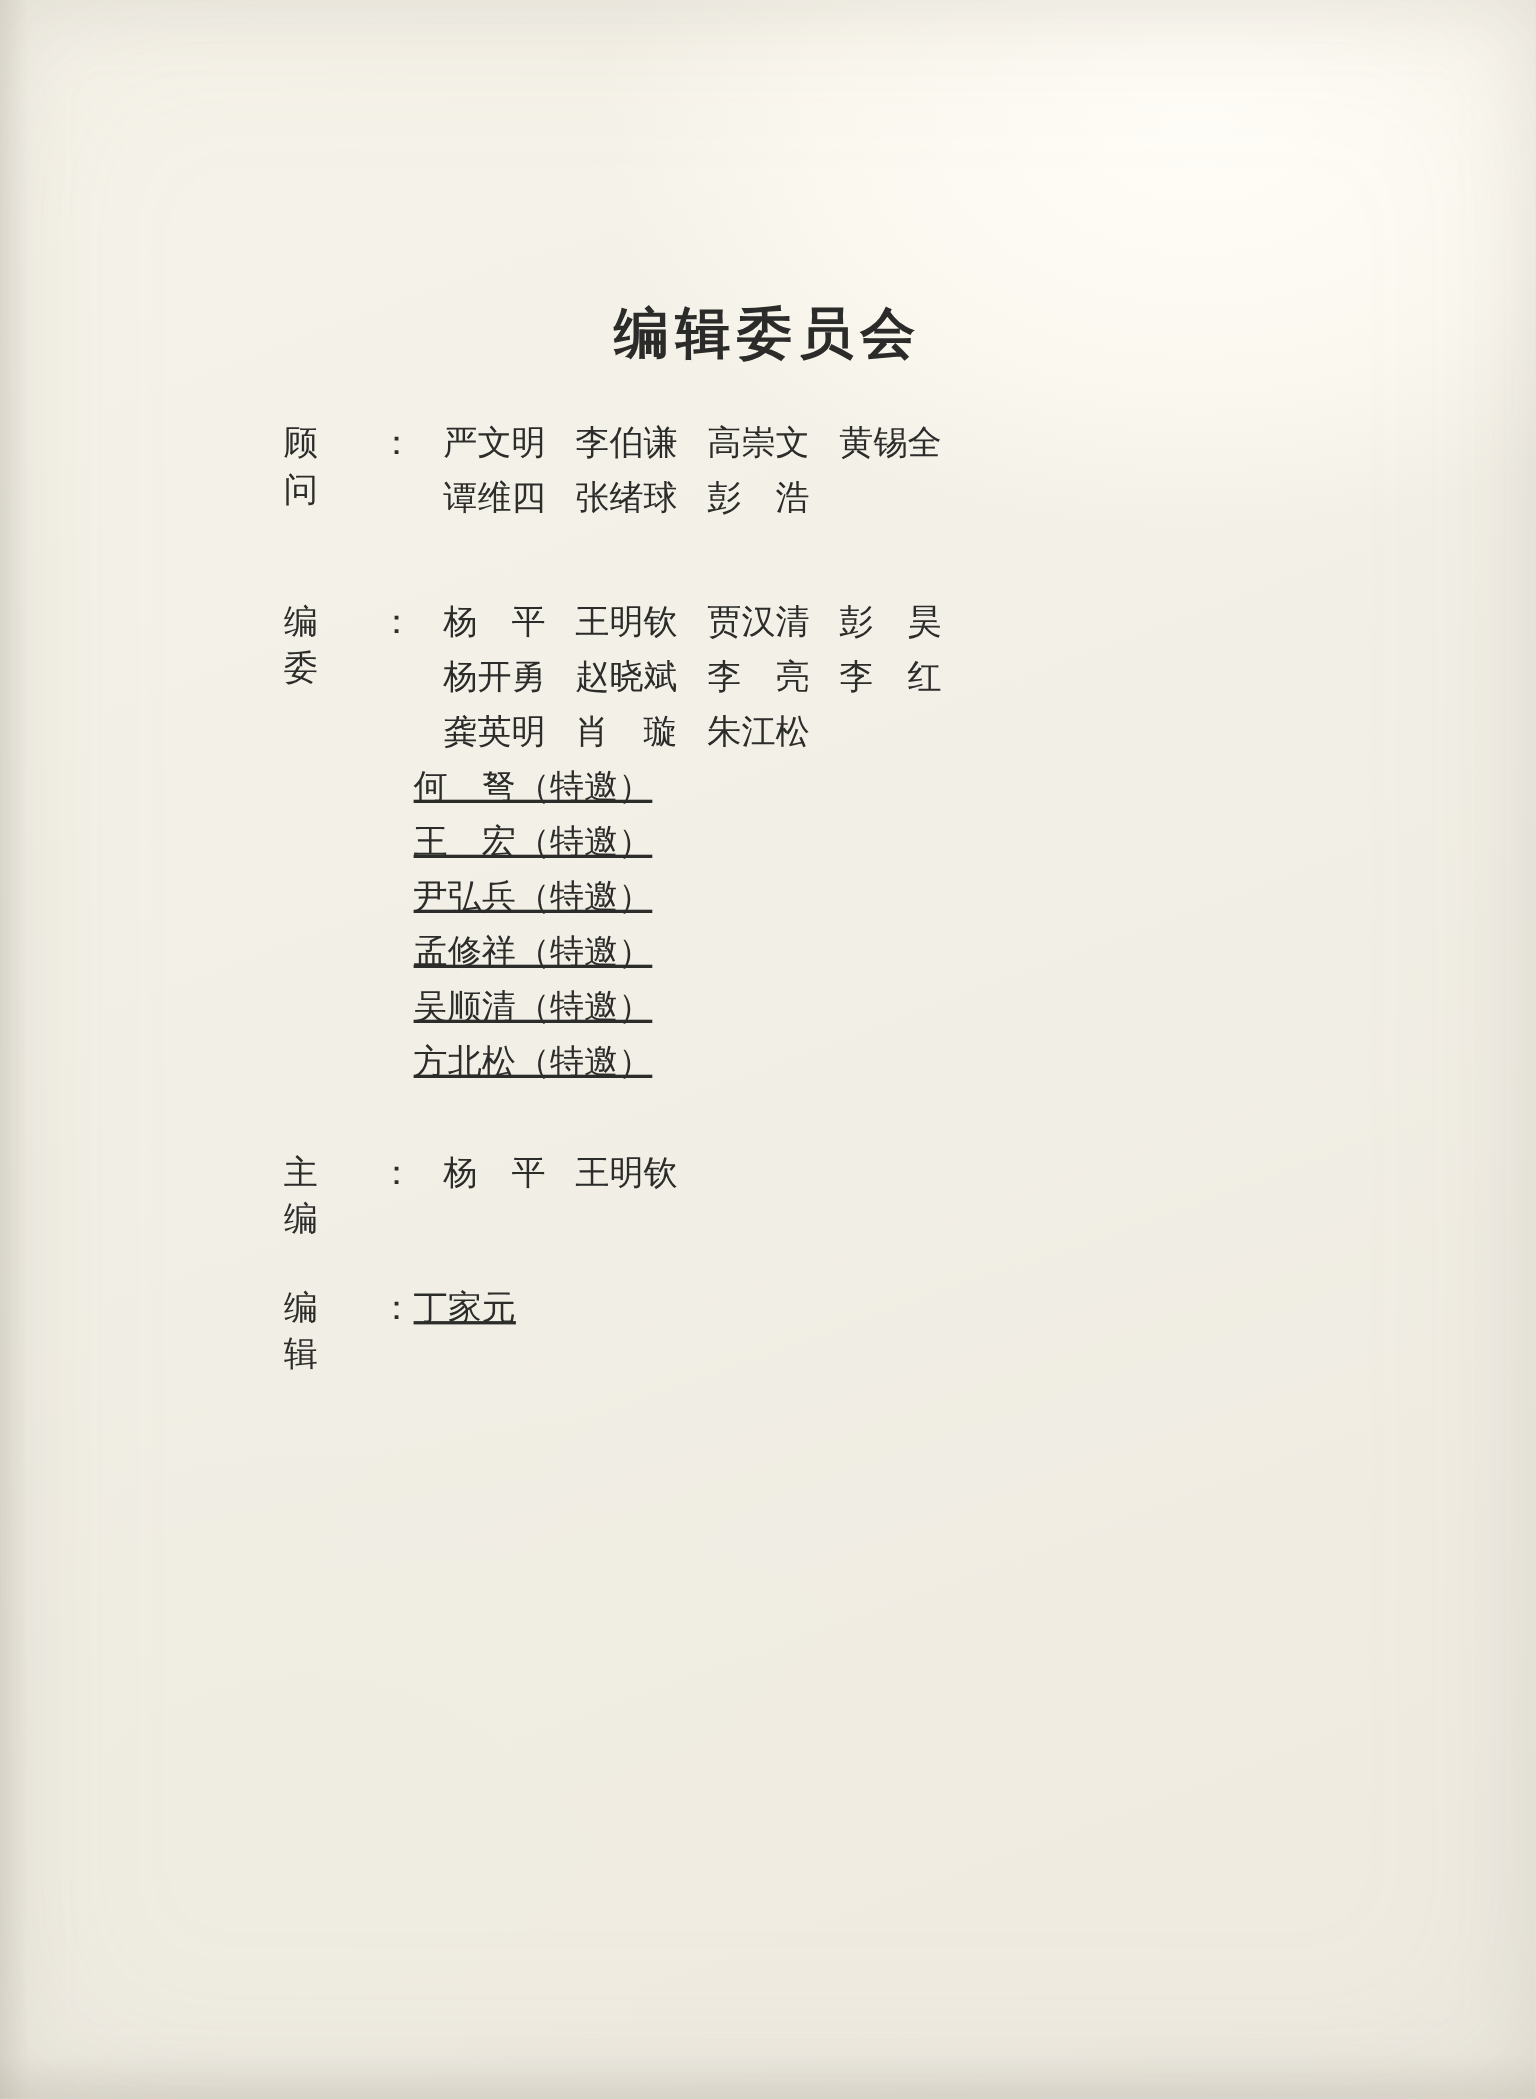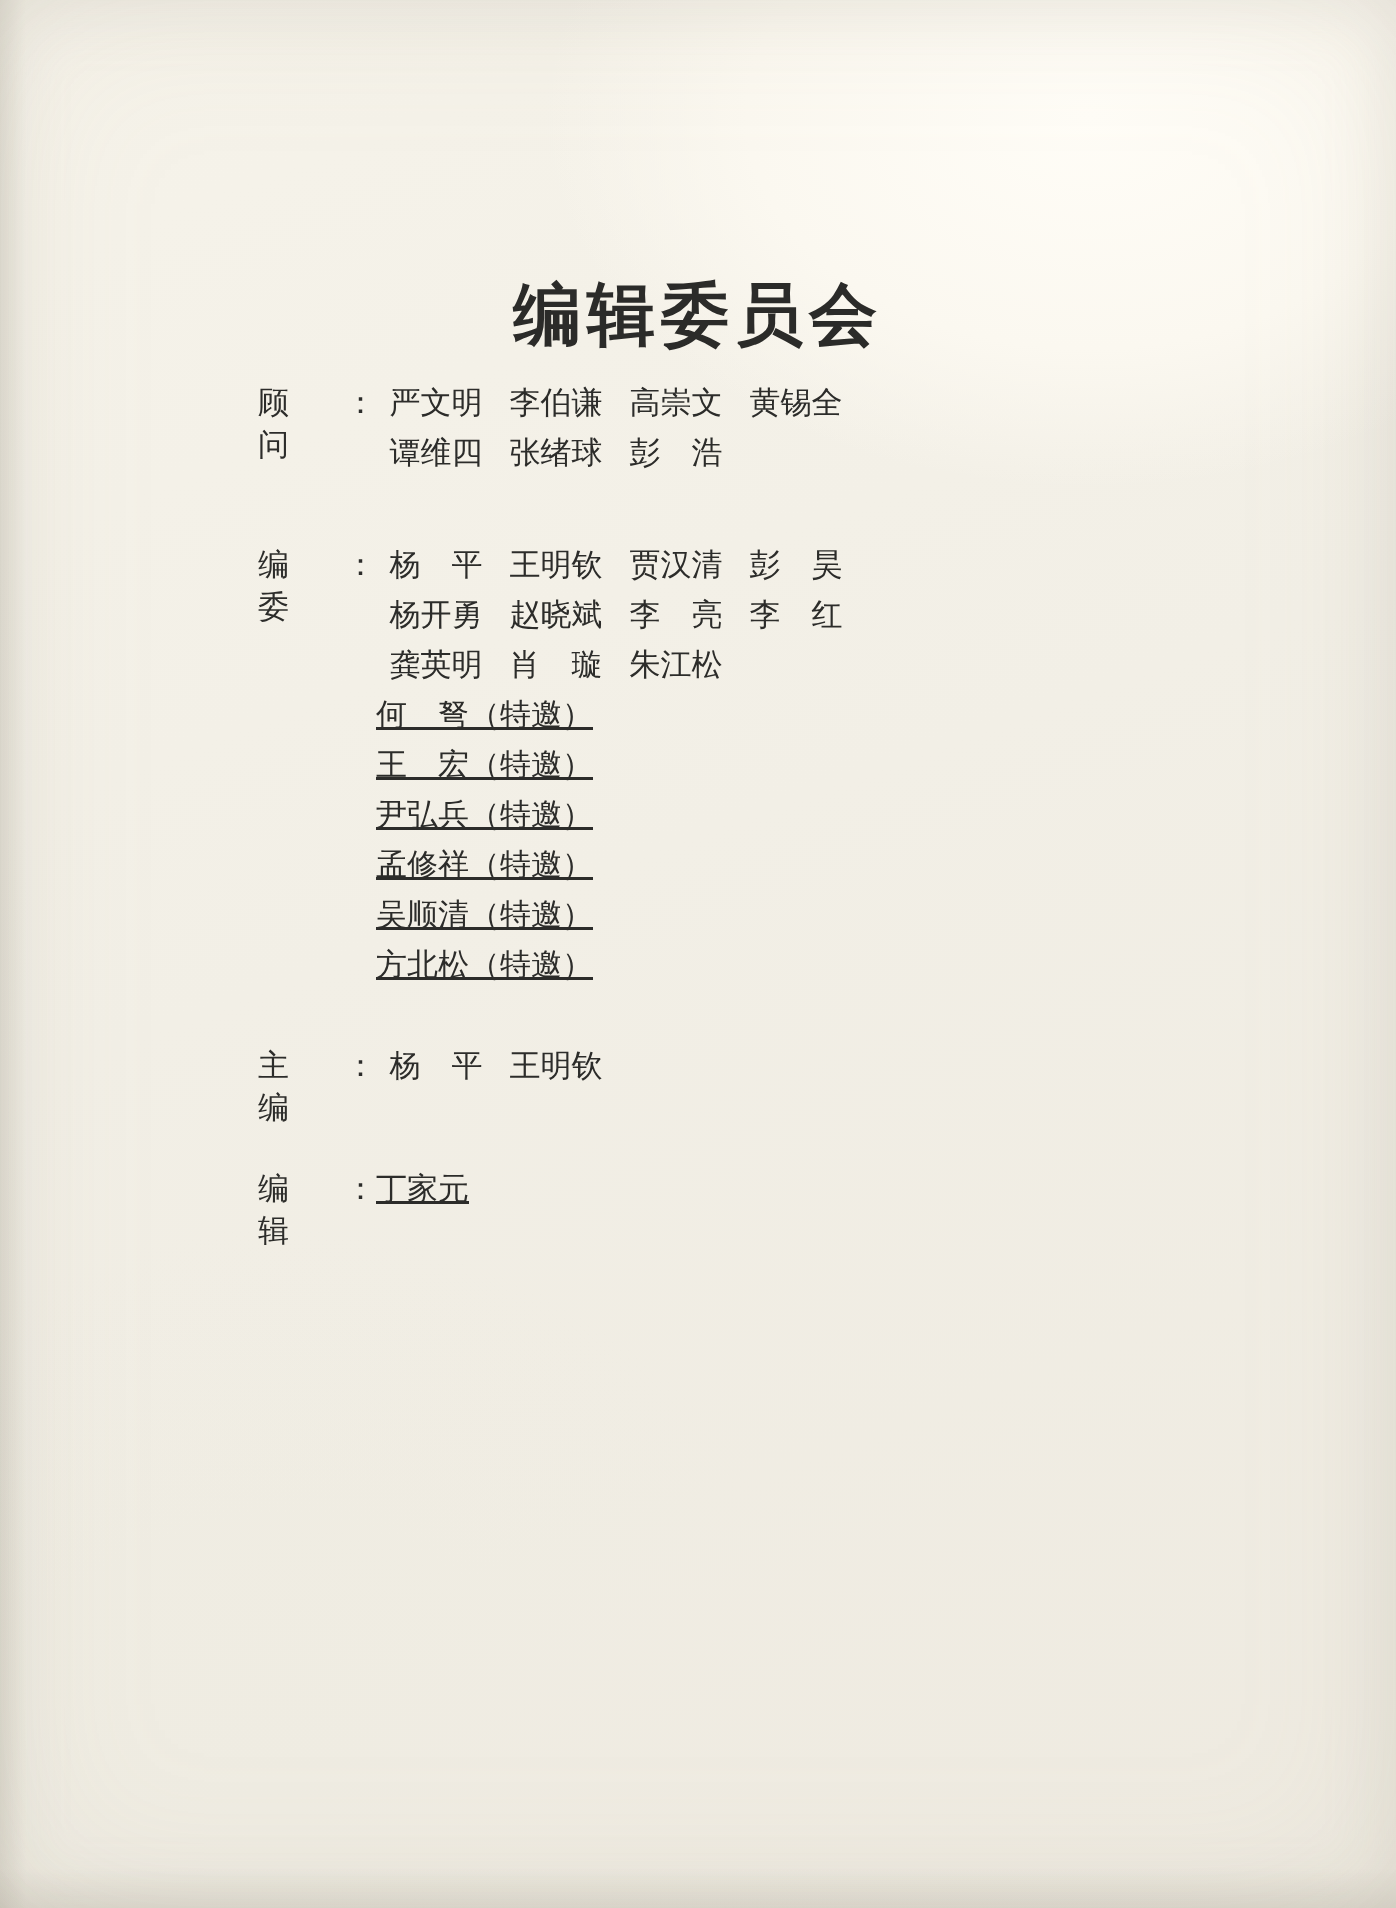--- a/index.html
+++ b/index.html
@@ -53,21 +53,21 @@
     top: 0;
     width: 1396px;
   }
 
   .title {
     position: absolute;
     top: 270px;
     left: 0;
     width: 1396px;
     text-align: center;
-    font-size: 68px;
+    font-size: 50px;
     font-weight: bold;
     letter-spacing: 6px;
     color: #2b2b29;
     font-family: "DejaVu Serif", "Liberation Serif", serif;
   }
 
   .block {
     position: absolute;
     left: 258px;
   }
@@ -98,21 +98,21 @@
   .row-label.blank { visibility: hidden; }
 
   .names {
     display: flex;
   }
   .name {
     width: 120px;
     flex: 0 0 120px;
     font-size: 31px;
     color: #2c2c2a;
-    text-align: center;
+    text-align: right;
     white-space: nowrap;
   }
   .name.wide {
     width: auto;
     flex: 0 0 auto;
     text-decoration: underline;
   }
 
   .guwen  { top: 382px; }
   .bianwei{ top: 544px; }

